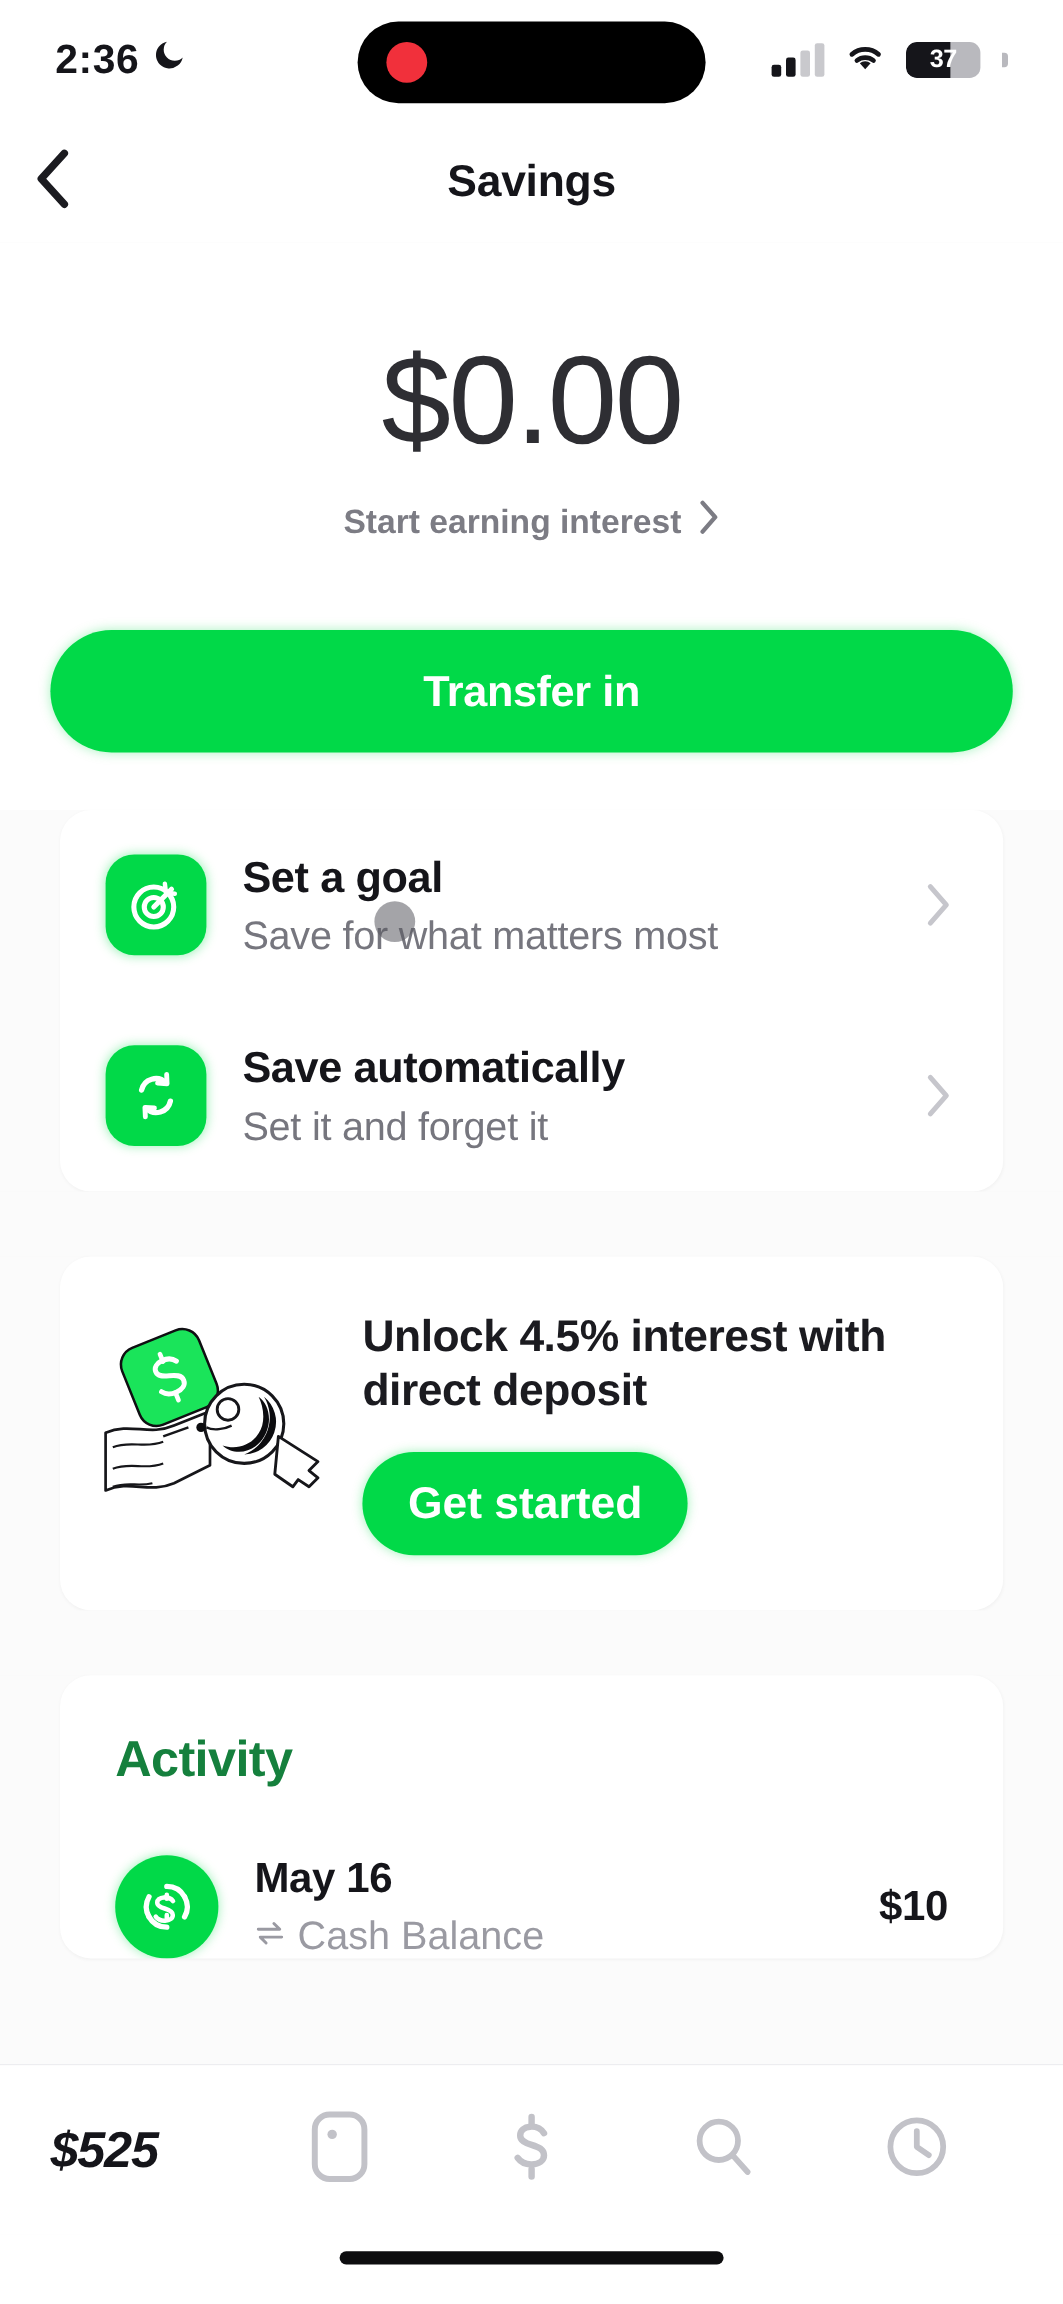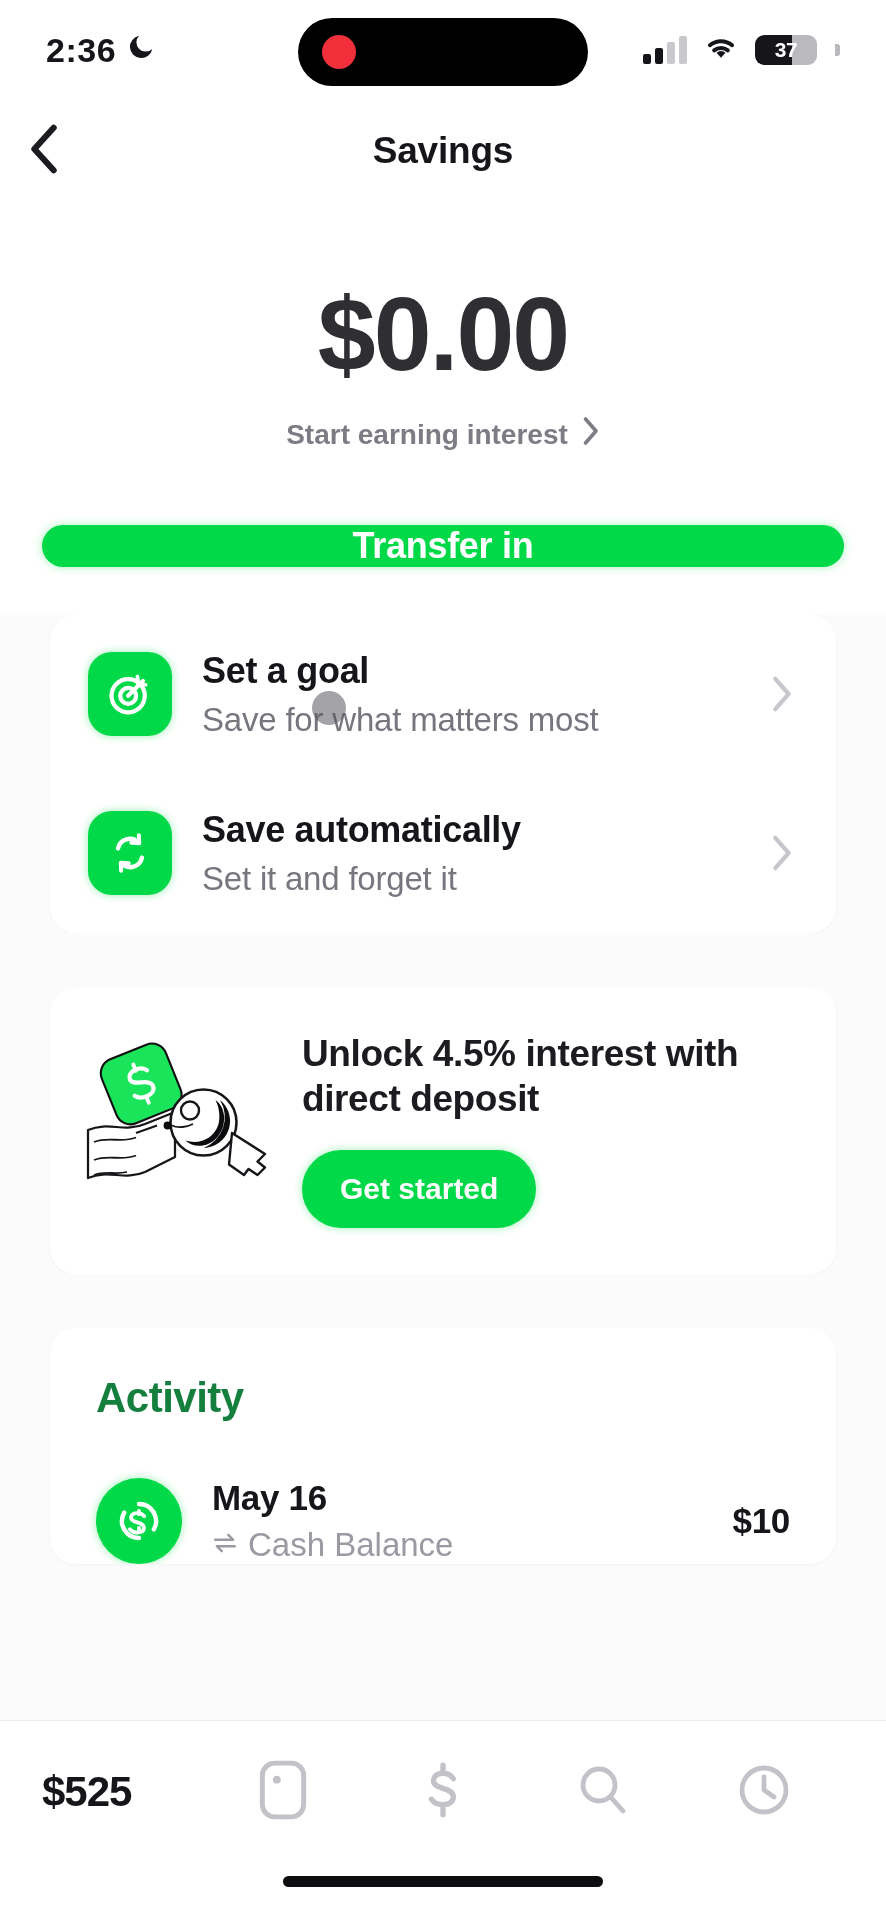--- a/index.html
+++ b/index.html
@@ -113,38 +113,38 @@
     overflow:hidden;
     display:flex; flex-direction:column;
   }
 
   .balance-block {
     background:#ffffff;
     padding:80px 0 46px;
     text-align:center;
   }
   .balance-amount {
-    font-size:104px; font-weight:700;
+    font-size:104px; font-weight:400;
     color:#2e2e33;
     letter-spacing:-2px;
     line-height:1;
   }
   .balance-sub {
     margin-top:30px;
     font-size:28px; font-weight:700;
     color:#7c7c84;
     display:inline-flex; align-items:center; gap:12px;
     cursor:pointer;
   }
   .chev-sm { display:block; }
 
   .actions {
     background:#ffffff;
     padding:26px 42px 48px;
-    display:flex; gap:28px;flex-direction:column;
+    display:flex; gap:28px;
   }
   .pill-btn {
     flex:1 1 0;
     height:102px;
     border:none;
     border-radius:52px;
     background:#01d948;
     color:#ffffff;
     font-family:"Liberation Sans", sans-serif;
     font-size:36px; font-weight:700;
@@ -216,21 +216,21 @@
     letter-spacing:-0.4px;
   }
   .get-started {
     margin-top:28px;
     display:inline-block;
     border:none;
     border-radius:44px;
     background:#01d948;
     color:#ffffff;
     font-family:"Liberation Sans", sans-serif;
-    font-size:30px; font-weight:700;
+    font-size:37px; font-weight:700;
     padding:22px 38px;
     cursor:pointer;
     box-shadow:0 0 9px rgba(1,217,72,0.38);
   }
 
   
   .activity-card { padding:46px 46px 0; overflow:hidden; }
   .activity-title {
     font-size:42px; font-weight:700;
     color:#15803d;
@@ -264,20 +264,21 @@
     color:#15151a; letter-spacing:-0.3px;
   }
 
   
   .tabbar {
     flex:0 0 142px;
     background:#ffffff;
     border-top:1px solid #ededf0;
     display:flex; align-items:center;
     padding:0 42px;
+    font-style:italic;
   }
   .tab {
     flex:1 1 0;
     display:flex; align-items:center; justify-content:center;
     height:100%;
     cursor:pointer;
   }
   .tab:first-child { justify-content:flex-start; }
   .tab-balance {
     font-size:42px; font-weight:800;

